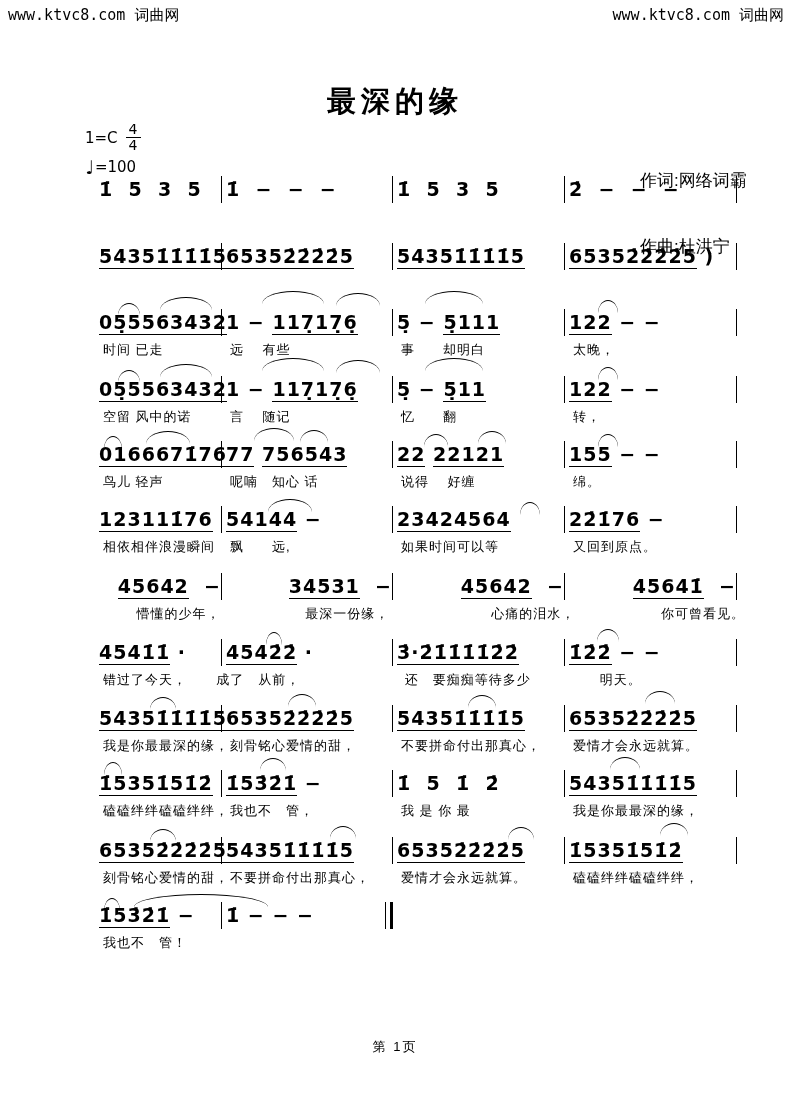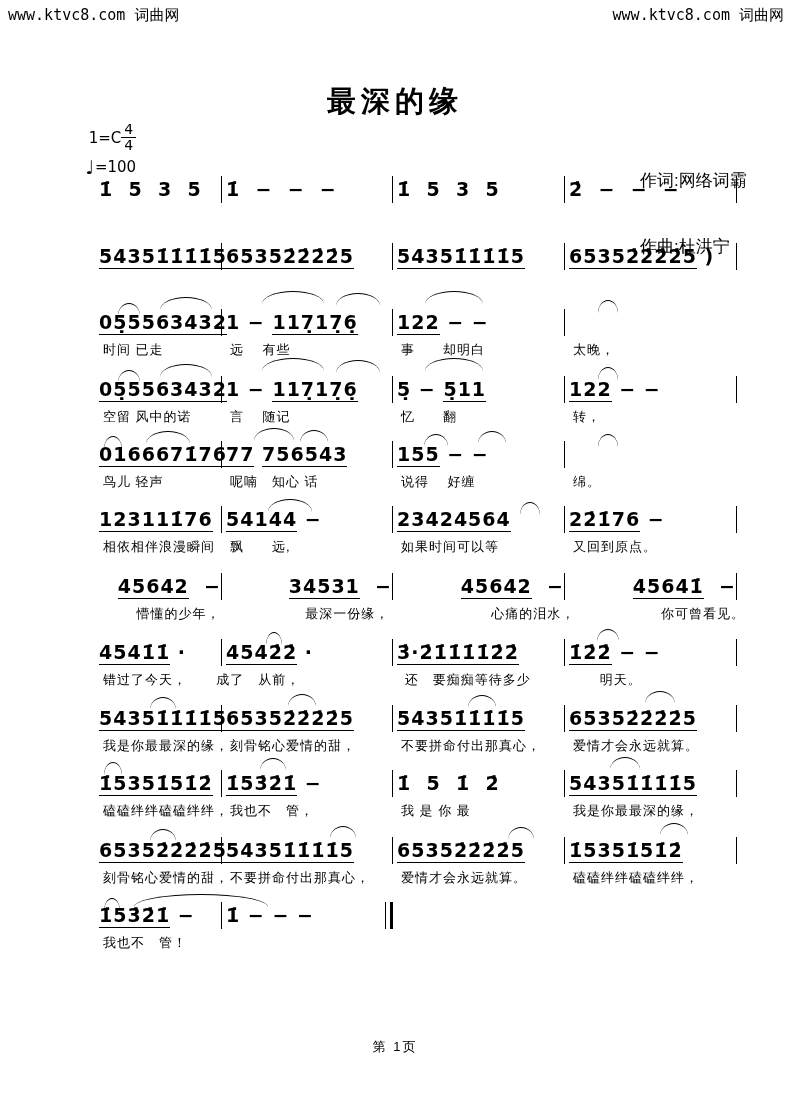--- a/index.html
+++ b/index.html
@@ -11,21 +11,21 @@
     position:absolute;top:6px;font-family:"DejaVu Sans Mono",monospace;
     font-size:15px;letter-spacing:0px;white-space:pre;
   }
   .wm-left{left:8px;}
   .wm-right{right:6px;}
   .title{
     position:absolute;top:82px;left:0;right:0;text-align:center;
     font-family:"DejaVu Serif","Liberation Serif",serif;font-size:29px;font-weight:bold;letter-spacing:5px;
   }
   .keyblock{position:absolute;left:85px;top:122px;font-size:15px;font-family:"DejaVu Sans",sans-serif;}
-  .keyline{display:flex;align-items:center;justify-content:flex-end;}
+  .keyline{display:flex;align-items:center;gap:8px;}
   .fraction{display:inline-flex;flex-direction:column;align-items:center;font-size:14px;line-height:15px;}
   .fraction .num{border-bottom:1px solid #000;padding:0 3px;}
   .tempo{margin-top:3px;font-size:15px;display:flex;align-items:center;}
   .tempo .note-glyph{font-size:19px;margin-right:1px;}
   .credits{position:absolute;left:640px;top:126px;font-size:17px;line-height:22px;white-space:pre;}
   .score{position:absolute;left:0;top:0;width:790px;height:1119px;}
   .system{position:absolute;left:95px;width:650px;}
   .notes-row{display:flex;}
   .ncell{
     height:27px;line-height:27px;border-right:1px solid #000;
@@ -97,20 +97,21 @@
           <div class="ncell" style="width: 127px;"><span class="beam">54351̇1̇1̇1̇5</span></div>
           <div class="ncell" style="width: 171px;"><span class="beam">65352̇2̇2̇2̇5</span></div>
           <div class="ncell" style="width: 172px;"><span class="beam">54351̇1̇1̇1̇5</span></div>
           <div class="ncell" style="width: 172px;"><span class="beam">65352̇2̇2̇2̇5</span><span> </span><span>)</span></div>
         </div>
       </div>
       <div class="system" style="top: 309px;">
         <div class="notes-row">
           <div class="ncell" style="width: 127px;"><span class="beam">05̣5563432</span></div>
           <div class="ncell" style="width: 171px;"><span>1</span><span> </span><span>−</span><span> </span><span class="beam">117̣17̣6̣</span></div>
+          <div class="ncell" style="width: 172px;"><span>5̣</span><span> </span><span>−</span><span> </span><span class="beam">5̣111</span></div>
           <div class="ncell" style="width: 172px;"><span class="beam">122</span><span> </span><span>−</span><span> </span><span>−</span></div>
         </div>
         <div class="lyrics-row">
           <div class="lcell" style="width: 127px;">时间 已走</div>
           <div class="lcell" style="width: 171px;">远　 有些</div>
           <div class="lcell" style="width: 172px;">事　　却明白</div>
           <div class="lcell" style="width: 172px;">太晚，</div>
         </div>
       </div>
       <div class="system" style="top: 376px;">
@@ -124,20 +125,21 @@
           <div class="lcell" style="width: 127px;">空留 风中的诺</div>
           <div class="lcell" style="width: 171px;">言　 随记</div>
           <div class="lcell" style="width: 172px;">忆　　翻</div>
           <div class="lcell" style="width: 172px;">转，</div>
         </div>
       </div>
       <div class="system" style="top: 441px;">
         <div class="notes-row">
           <div class="ncell" style="width: 127px;"><span class="beam">0166671̇76</span></div>
           <div class="ncell" style="width: 171px;"><span class="beam">77</span><span> </span><span class="beam">756543</span></div>
+          <div class="ncell" style="width: 172px;"><span class="beam">22</span><span> </span><span class="beam">22121</span></div>
           <div class="ncell" style="width: 172px;"><span class="beam">155</span><span> </span><span>−</span><span> </span><span>−</span></div>
         </div>
         <div class="lyrics-row">
           <div class="lcell" style="width: 127px;">鸟儿 轻声</div>
           <div class="lcell" style="width: 171px;">呢喃　知心 话</div>
           <div class="lcell" style="width: 172px;">说得　 好缠</div>
           <div class="lcell" style="width: 172px;">绵。</div>
         </div>
       </div>
       <div class="system" style="top: 506px;">

